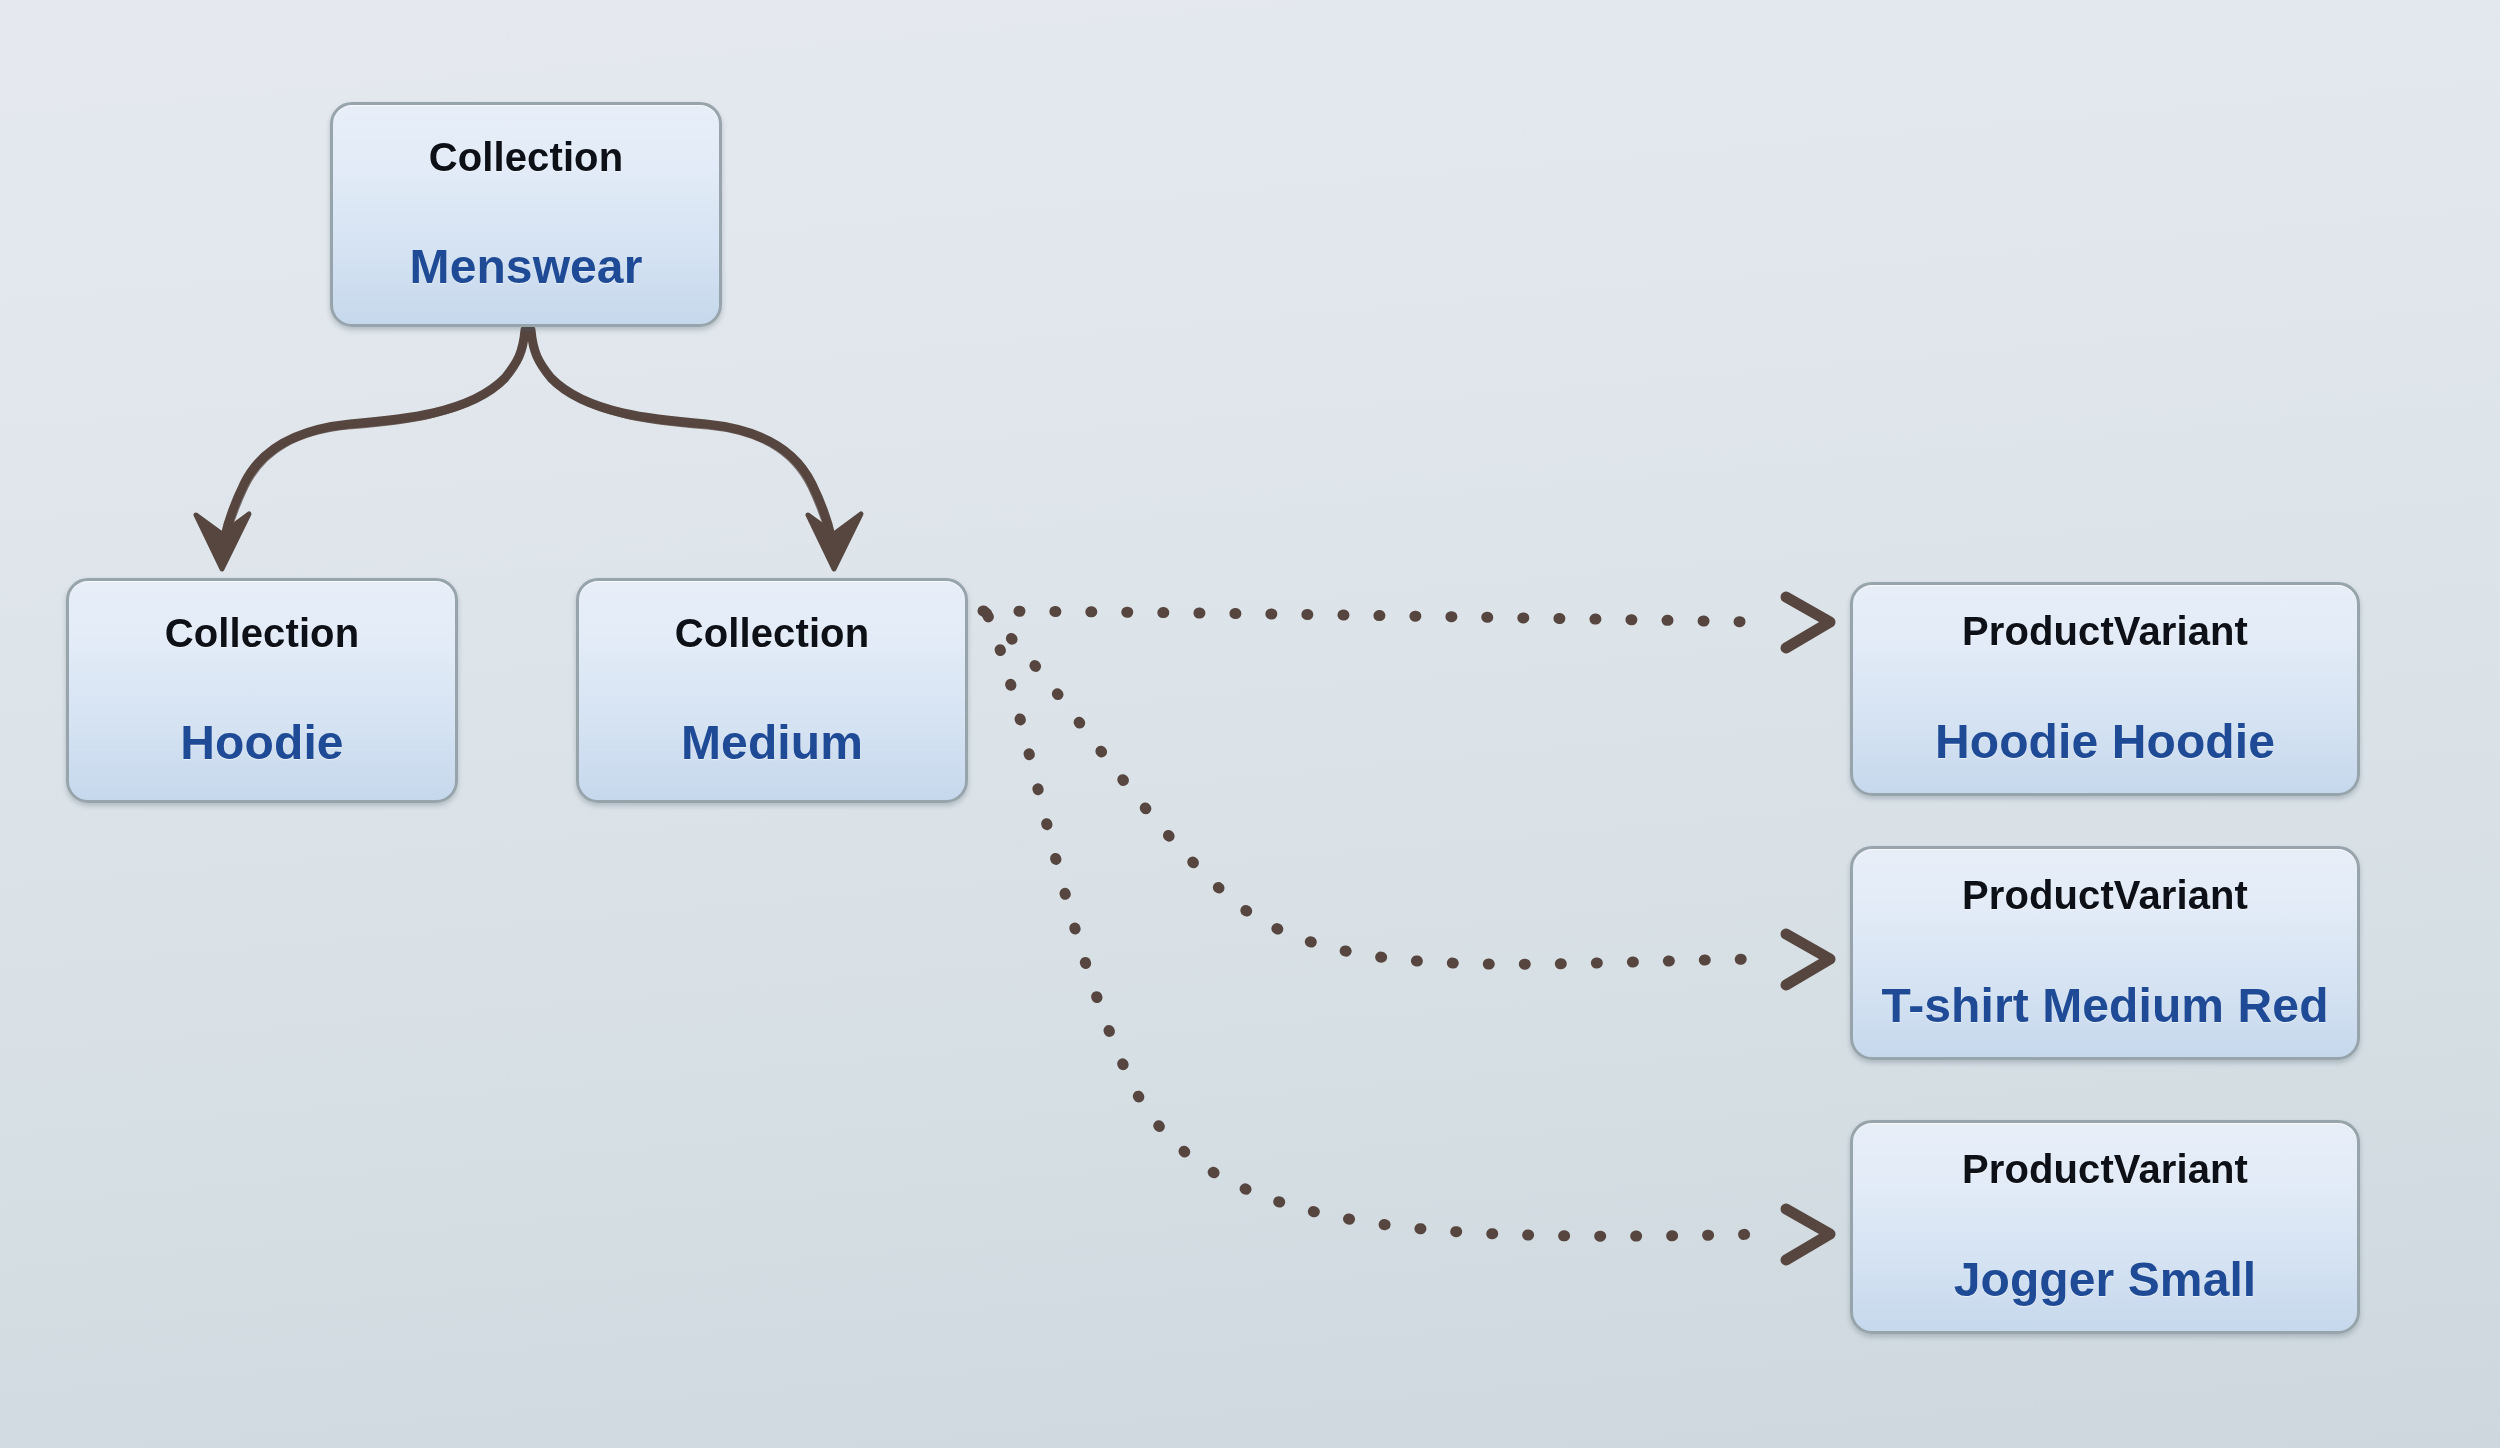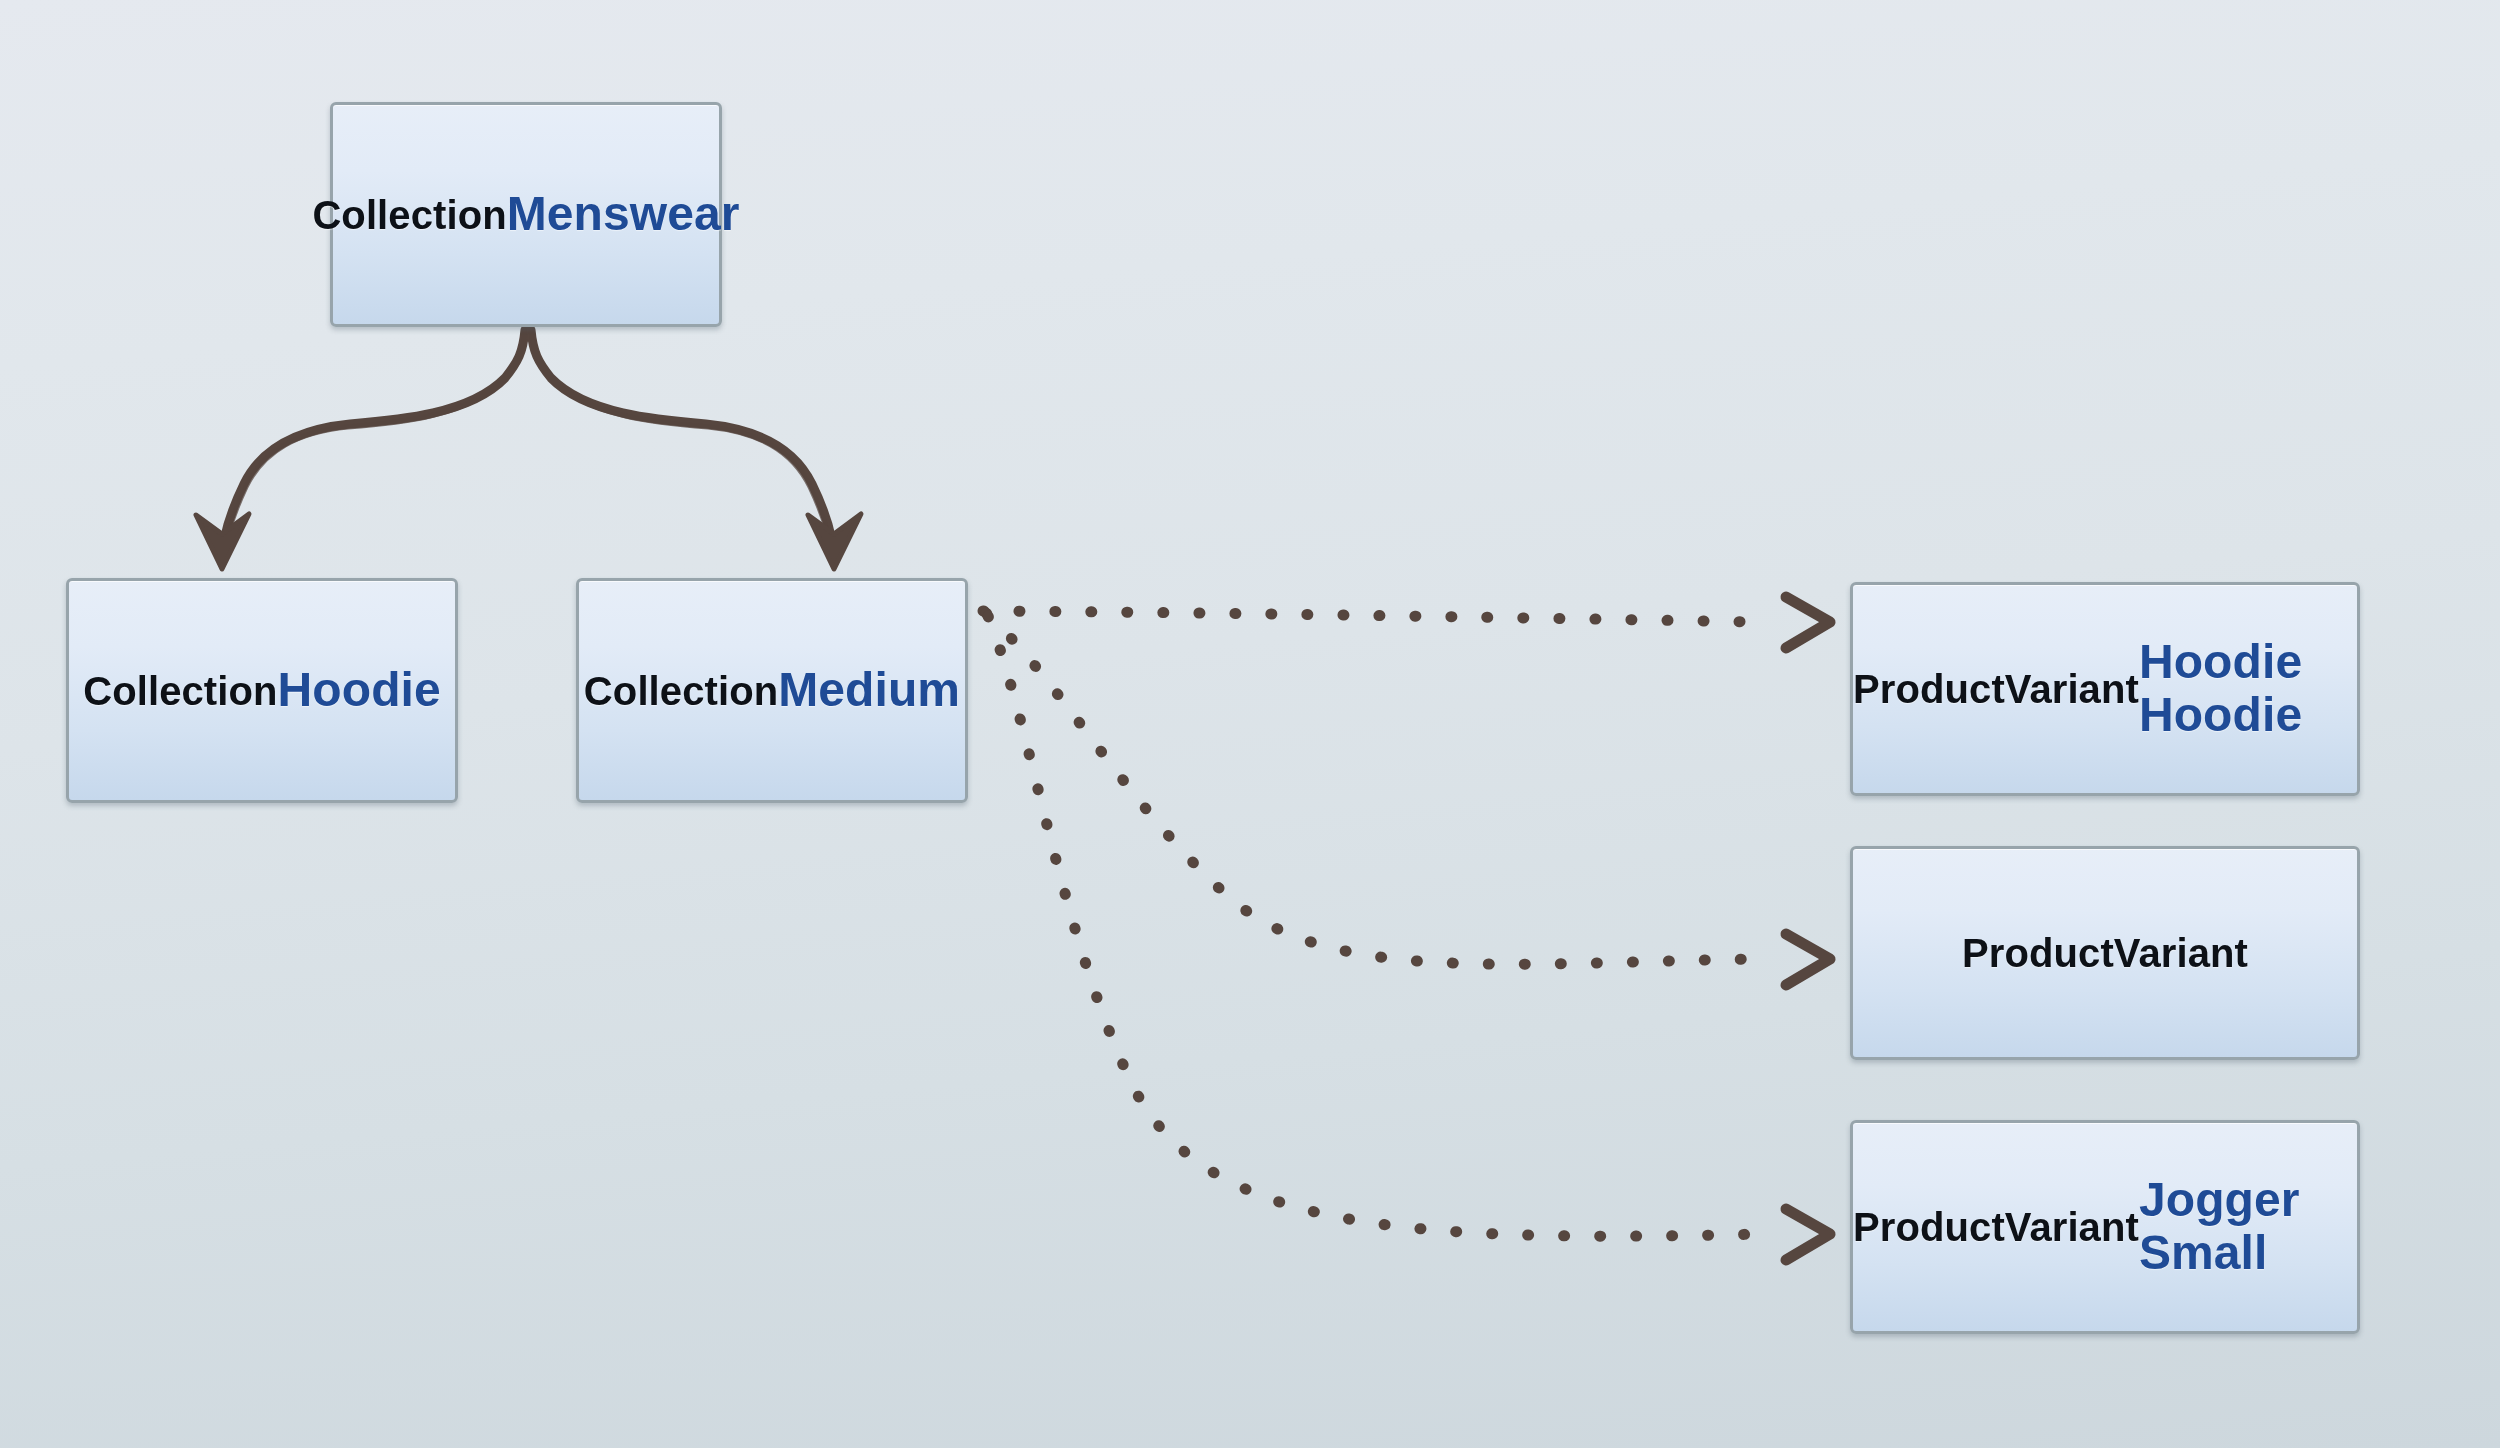--- a/index.html
+++ b/index.html
@@ -19,26 +19,26 @@
     position: absolute;
     left: 0; top: 0;
     width: 2500px;
     height: 1448px;
     pointer-events: none;
   }
   .node {
     position: absolute;
     box-sizing: border-box;
     border: 3px solid #97a4ab;
-    border-radius: 6px;
+    border-radius: 22px;
     background: linear-gradient(180deg, #e7eef8 0%, #e2ebf7 30%, #d4e2f2 68%, #c6d8ec 100%);
     box-shadow: 0 3px 5px rgba(80, 95, 110, 0.30),
                 inset 0 1px 0 rgba(255,255,255,0.70);
     display: flex;
-    flex-direction: row;
+    flex-direction: column;
     align-items: center;
     justify-content: center;
   }
   .node-type {
     font-size: 40px;
     font-weight: bold;
     color: #0d1117;
     letter-spacing: 0.1px;
     text-shadow: 0 1px 1px rgba(255,255,255,0.55);
     line-height: 1.1;
@@ -141,20 +141,21 @@
 
   <div class="node" style="left:1850px; top:582px; width:510px; height:214px;">
     <div class="node-type">ProductVariant</div>
     <div class="gap-2"></div>
     <div class="node-label">Hoodie Hoodie</div>
   </div>
 
   <div class="node" style="left:1850px; top:846px; width:510px; height:214px;">
     <div class="node-type">ProductVariant</div>
     <div class="gap-2"></div>
+    <div class="node-label">T-shirt Medium Red</div>
   </div>
 
   <div class="node" style="left:1850px; top:1120px; width:510px; height:214px;">
     <div class="node-type">ProductVariant</div>
     <div class="gap-2"></div>
     <div class="node-label">Jogger Small</div>
   </div>
 
 </div>
 

